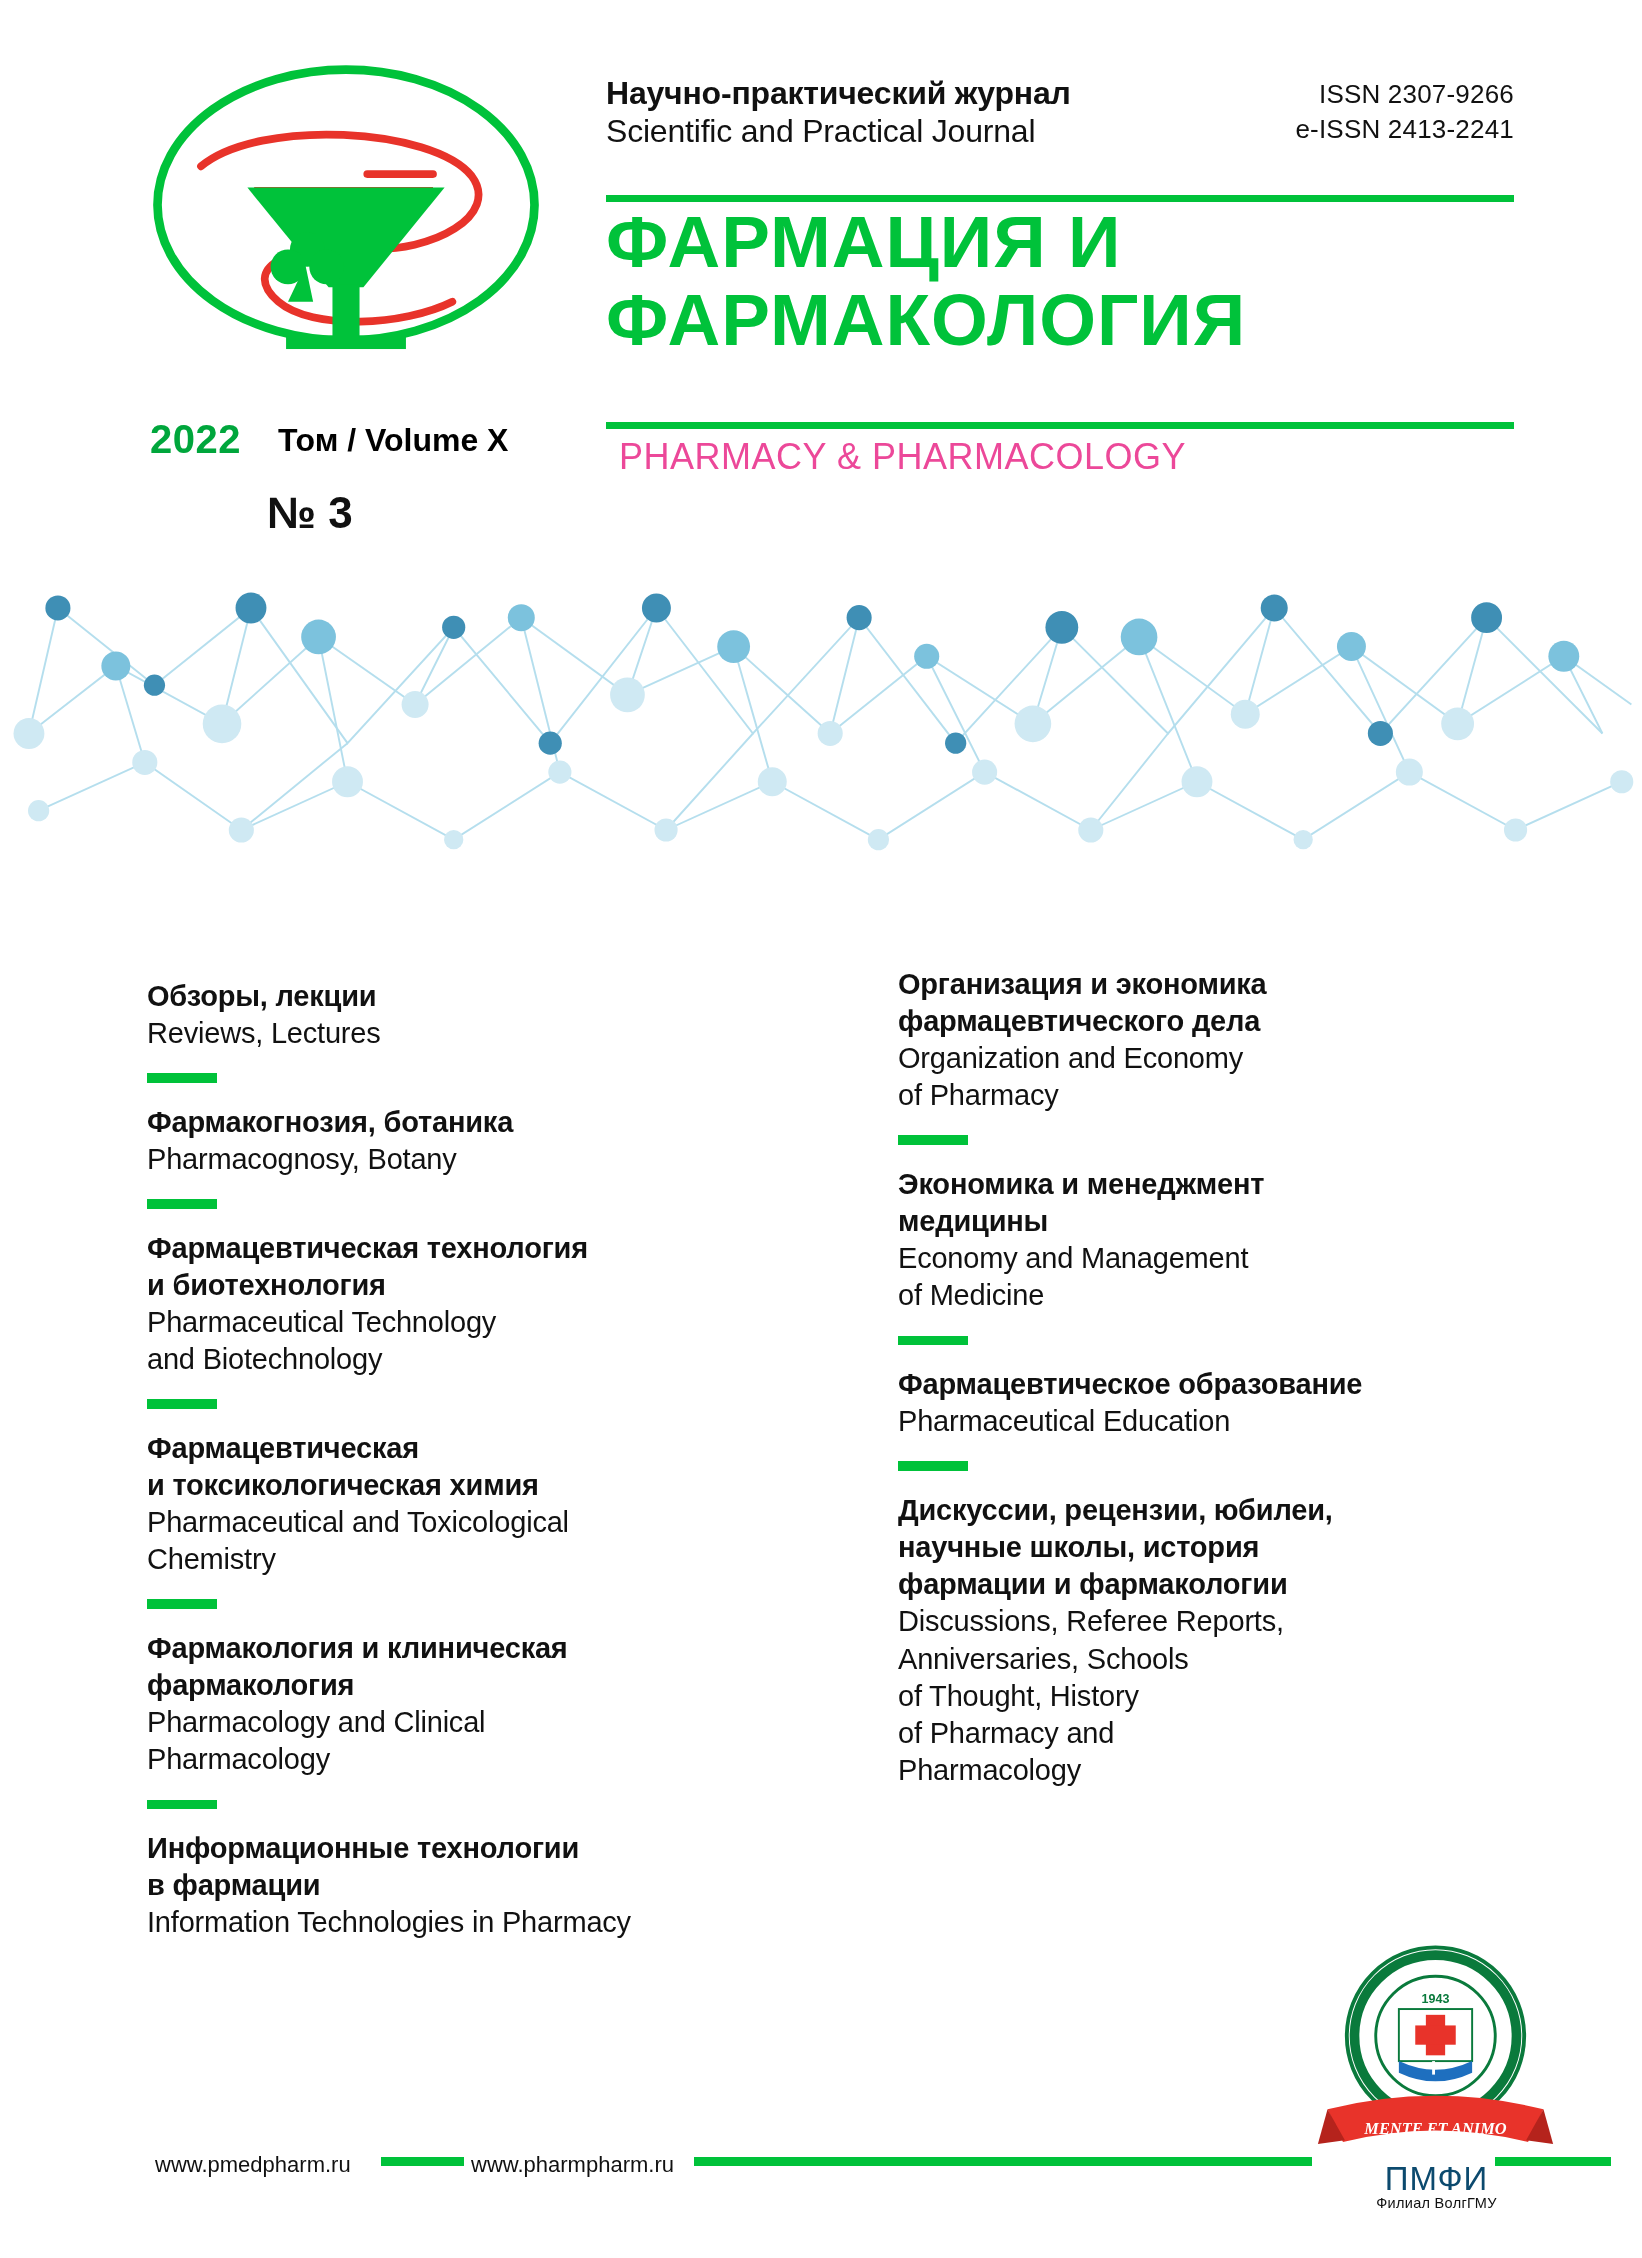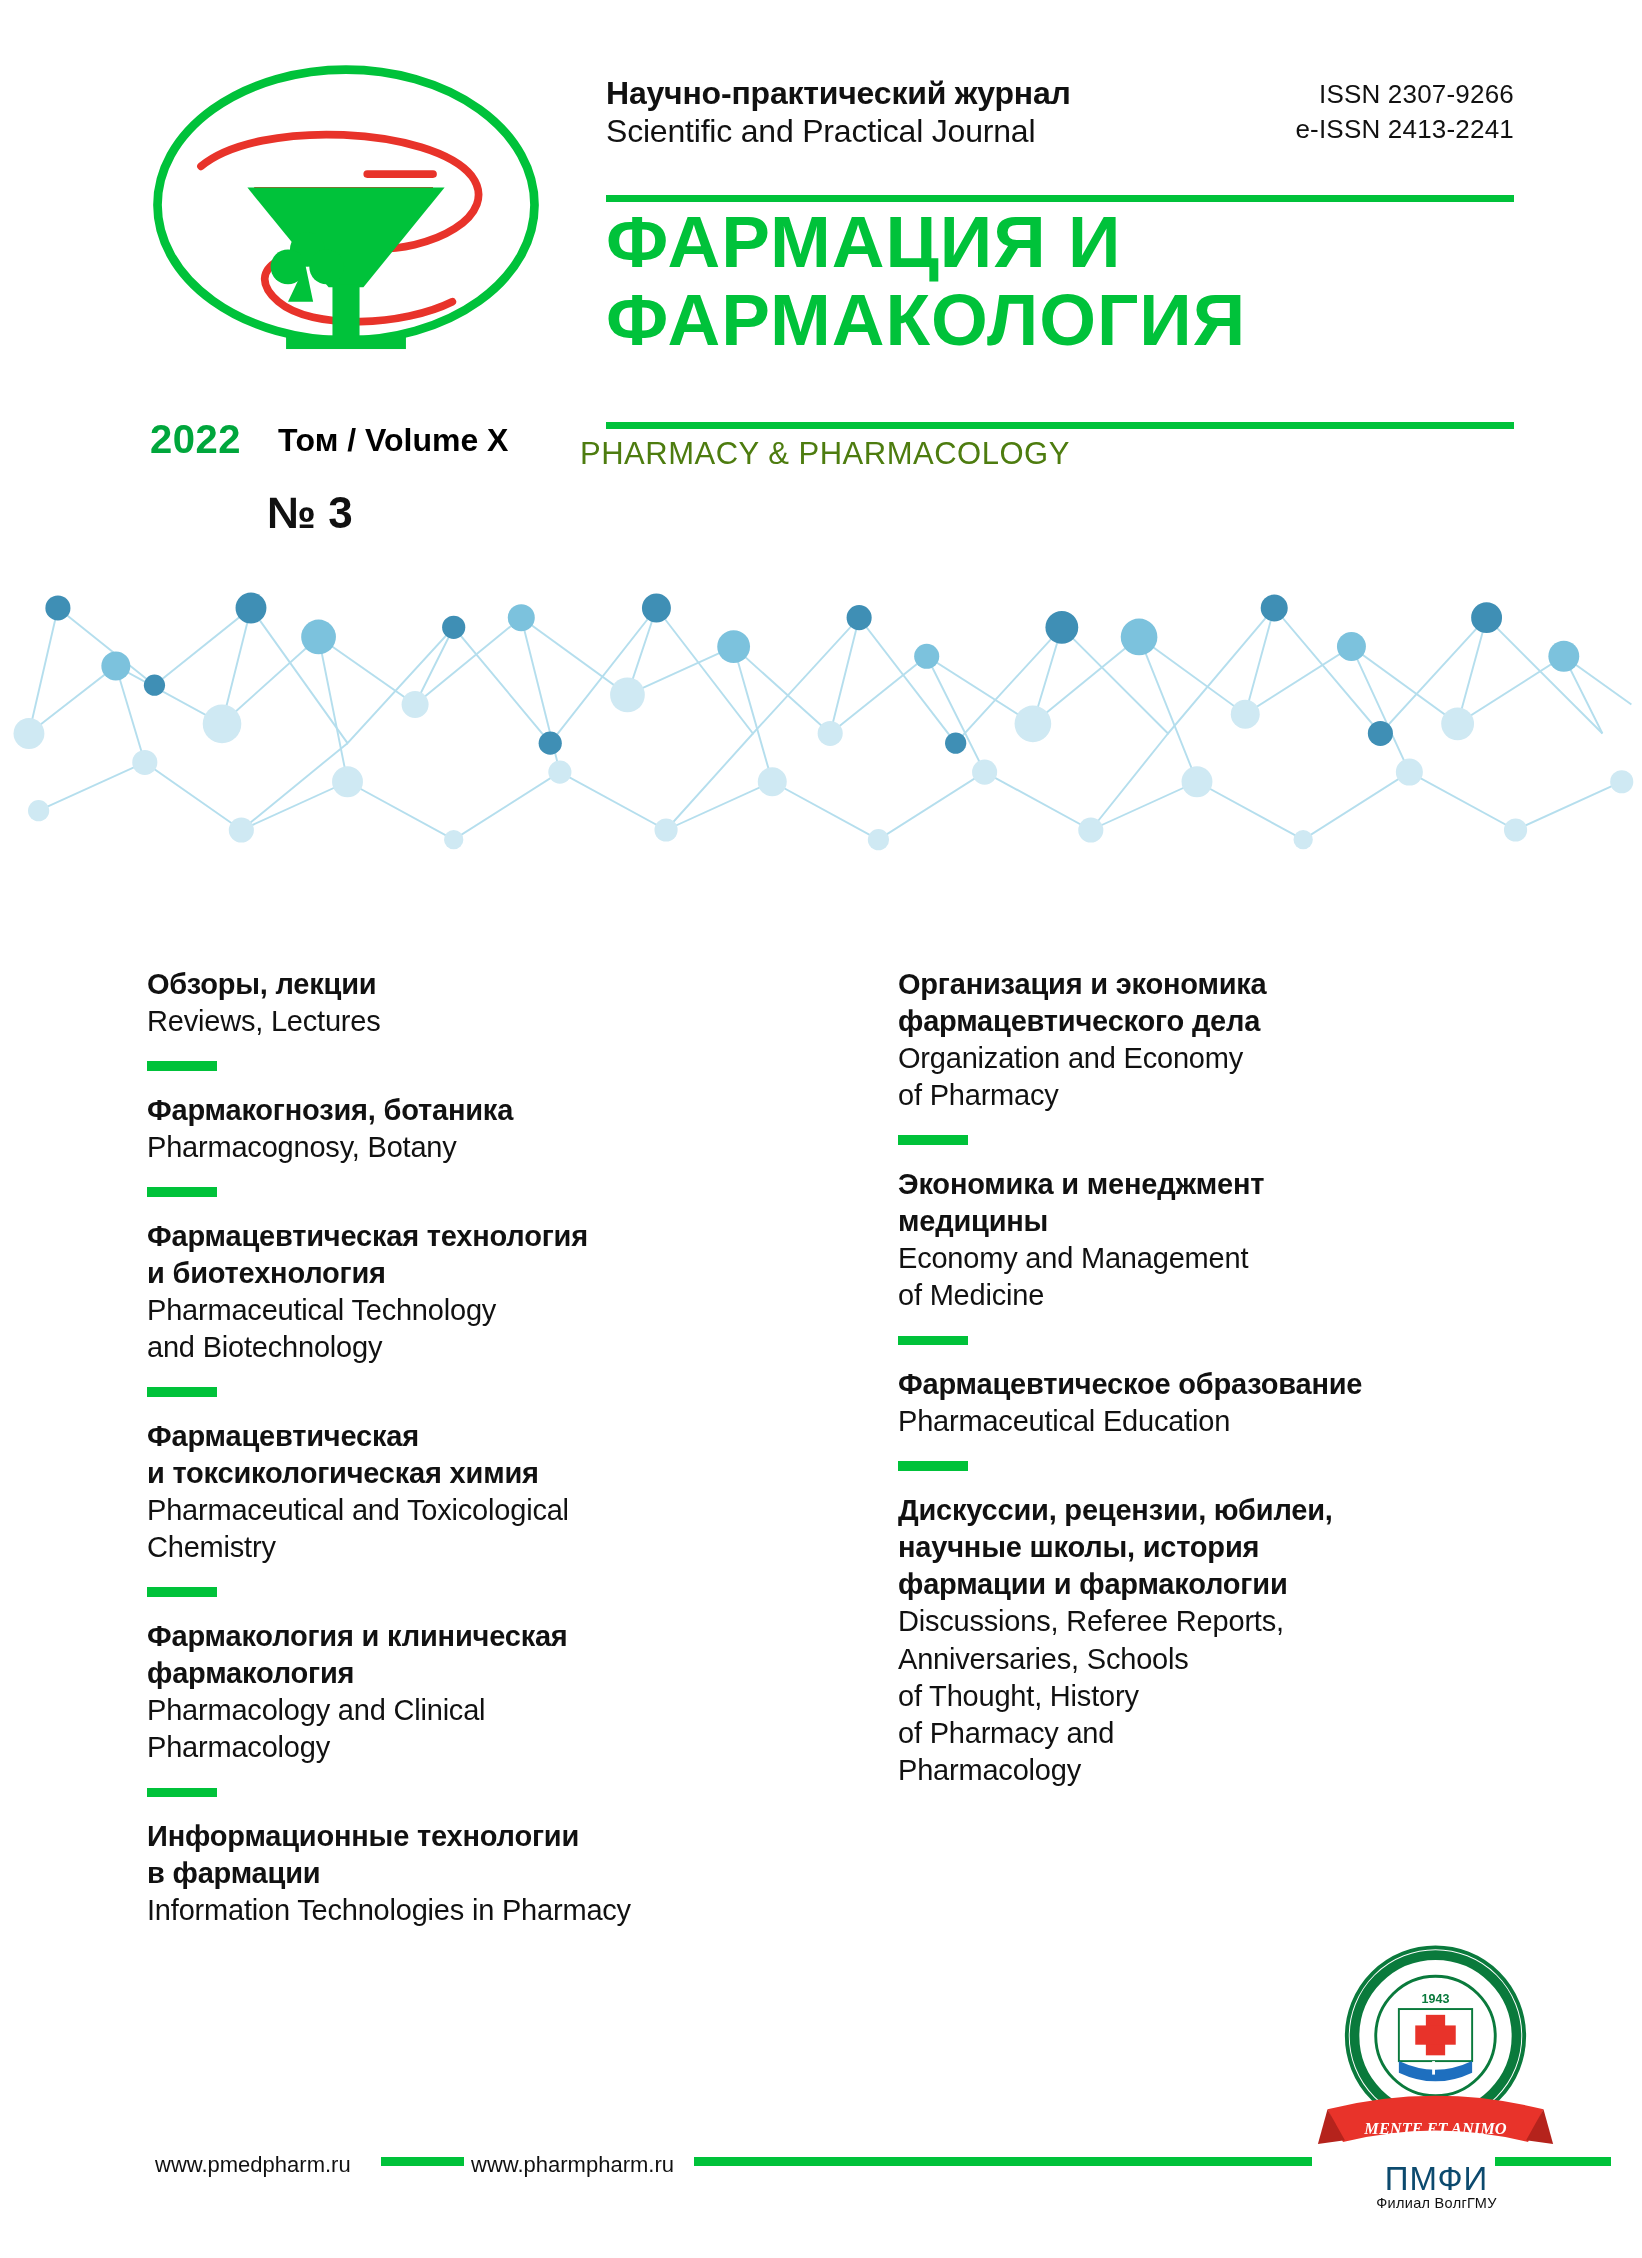--- a/index.html
+++ b/index.html
@@ -123,24 +123,24 @@
     top: 203px;
     width: 927px;
     font-size: 73px;
     font-weight: bold;
     color: #00c23a;
     line-height: 1.07;
     letter-spacing: 1px;
   }
   .title-en {
     position: absolute;
-    left: 580px;
+    left: 619px;
     top: 436px;
-    font-size: 31px;
-    color: #4d7c0f;
+    font-size: 36px;
+    color: #ec4899;
     letter-spacing: 0.5px;
   }
 
   
   .band {
     position: absolute;
     left: 0;
     top: 492px;
     width: 1642px;
     height: 454px;
@@ -155,20 +155,21 @@
     width: 1642px;
     height: 1139px;
   }
   .col {
     position: absolute;
     top: 0;
   }
   .col-left {
     left: 147px;
     width: 676px;
+    margin-top: 12px;
   }
   .col-right {
     left: 898px;
     width: 637px;
   }
   .sect {
     margin-bottom: 0;
   }
   .sect-ru {
     font-size: 29px;

